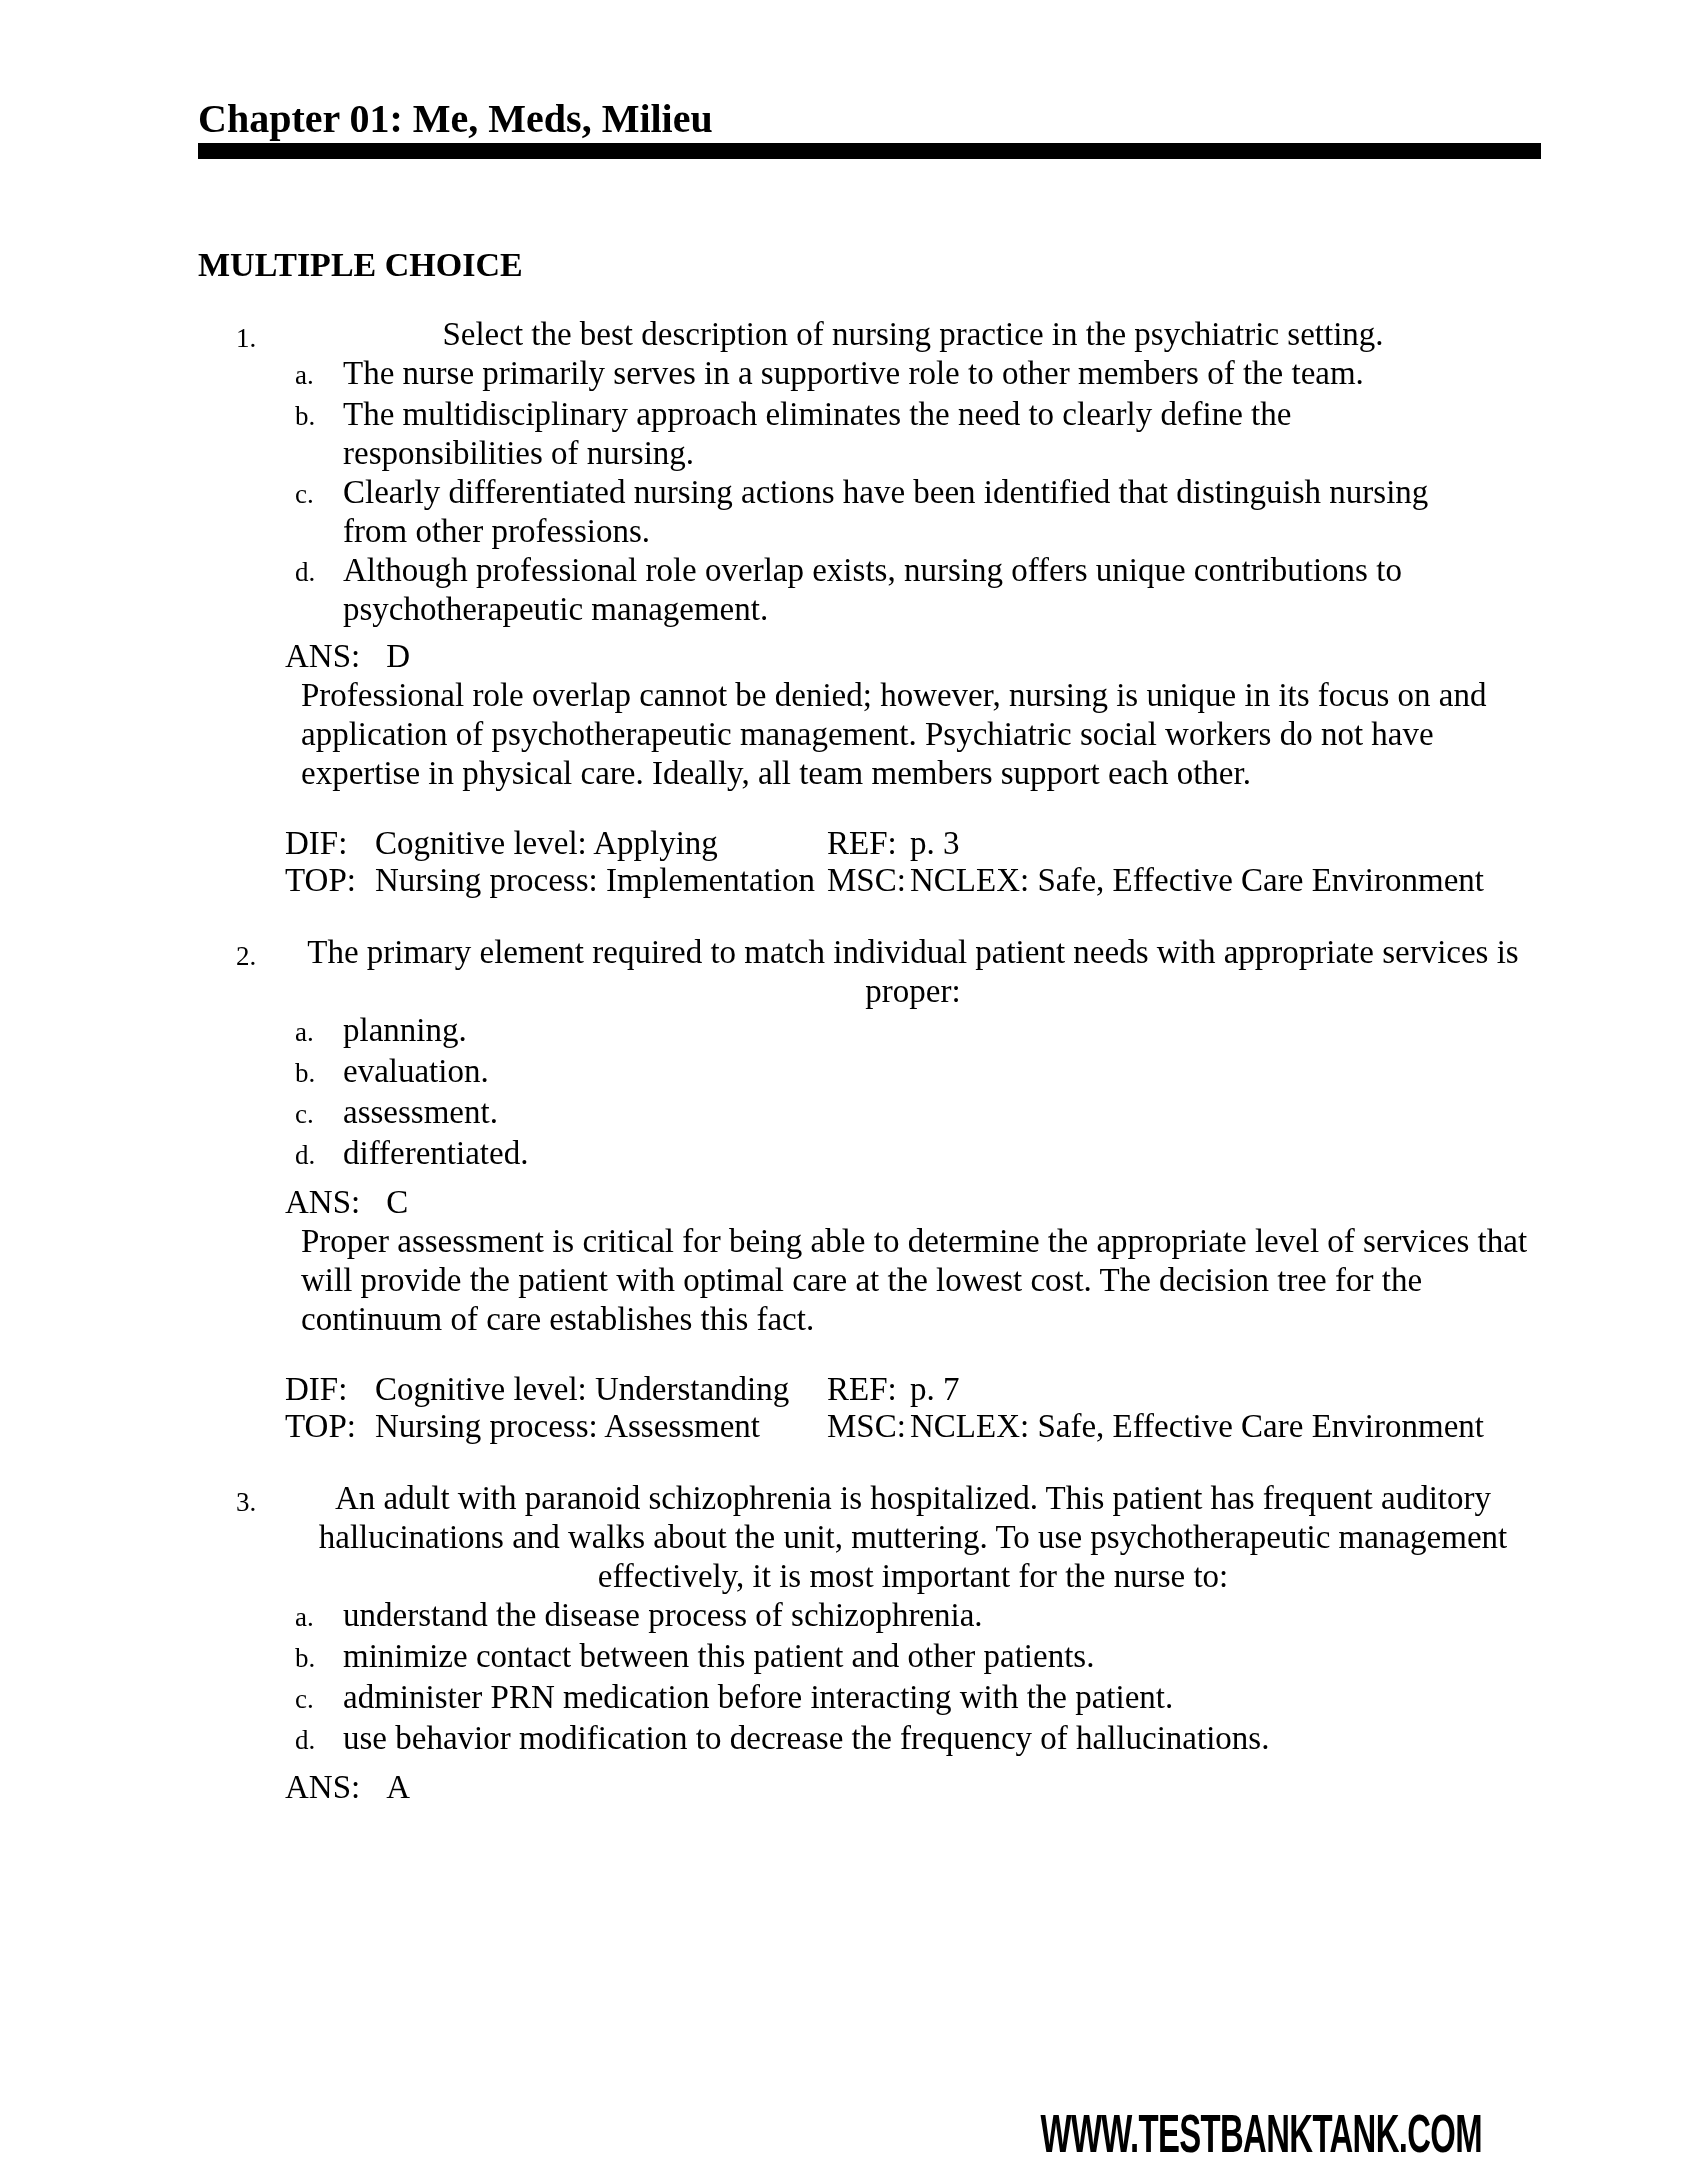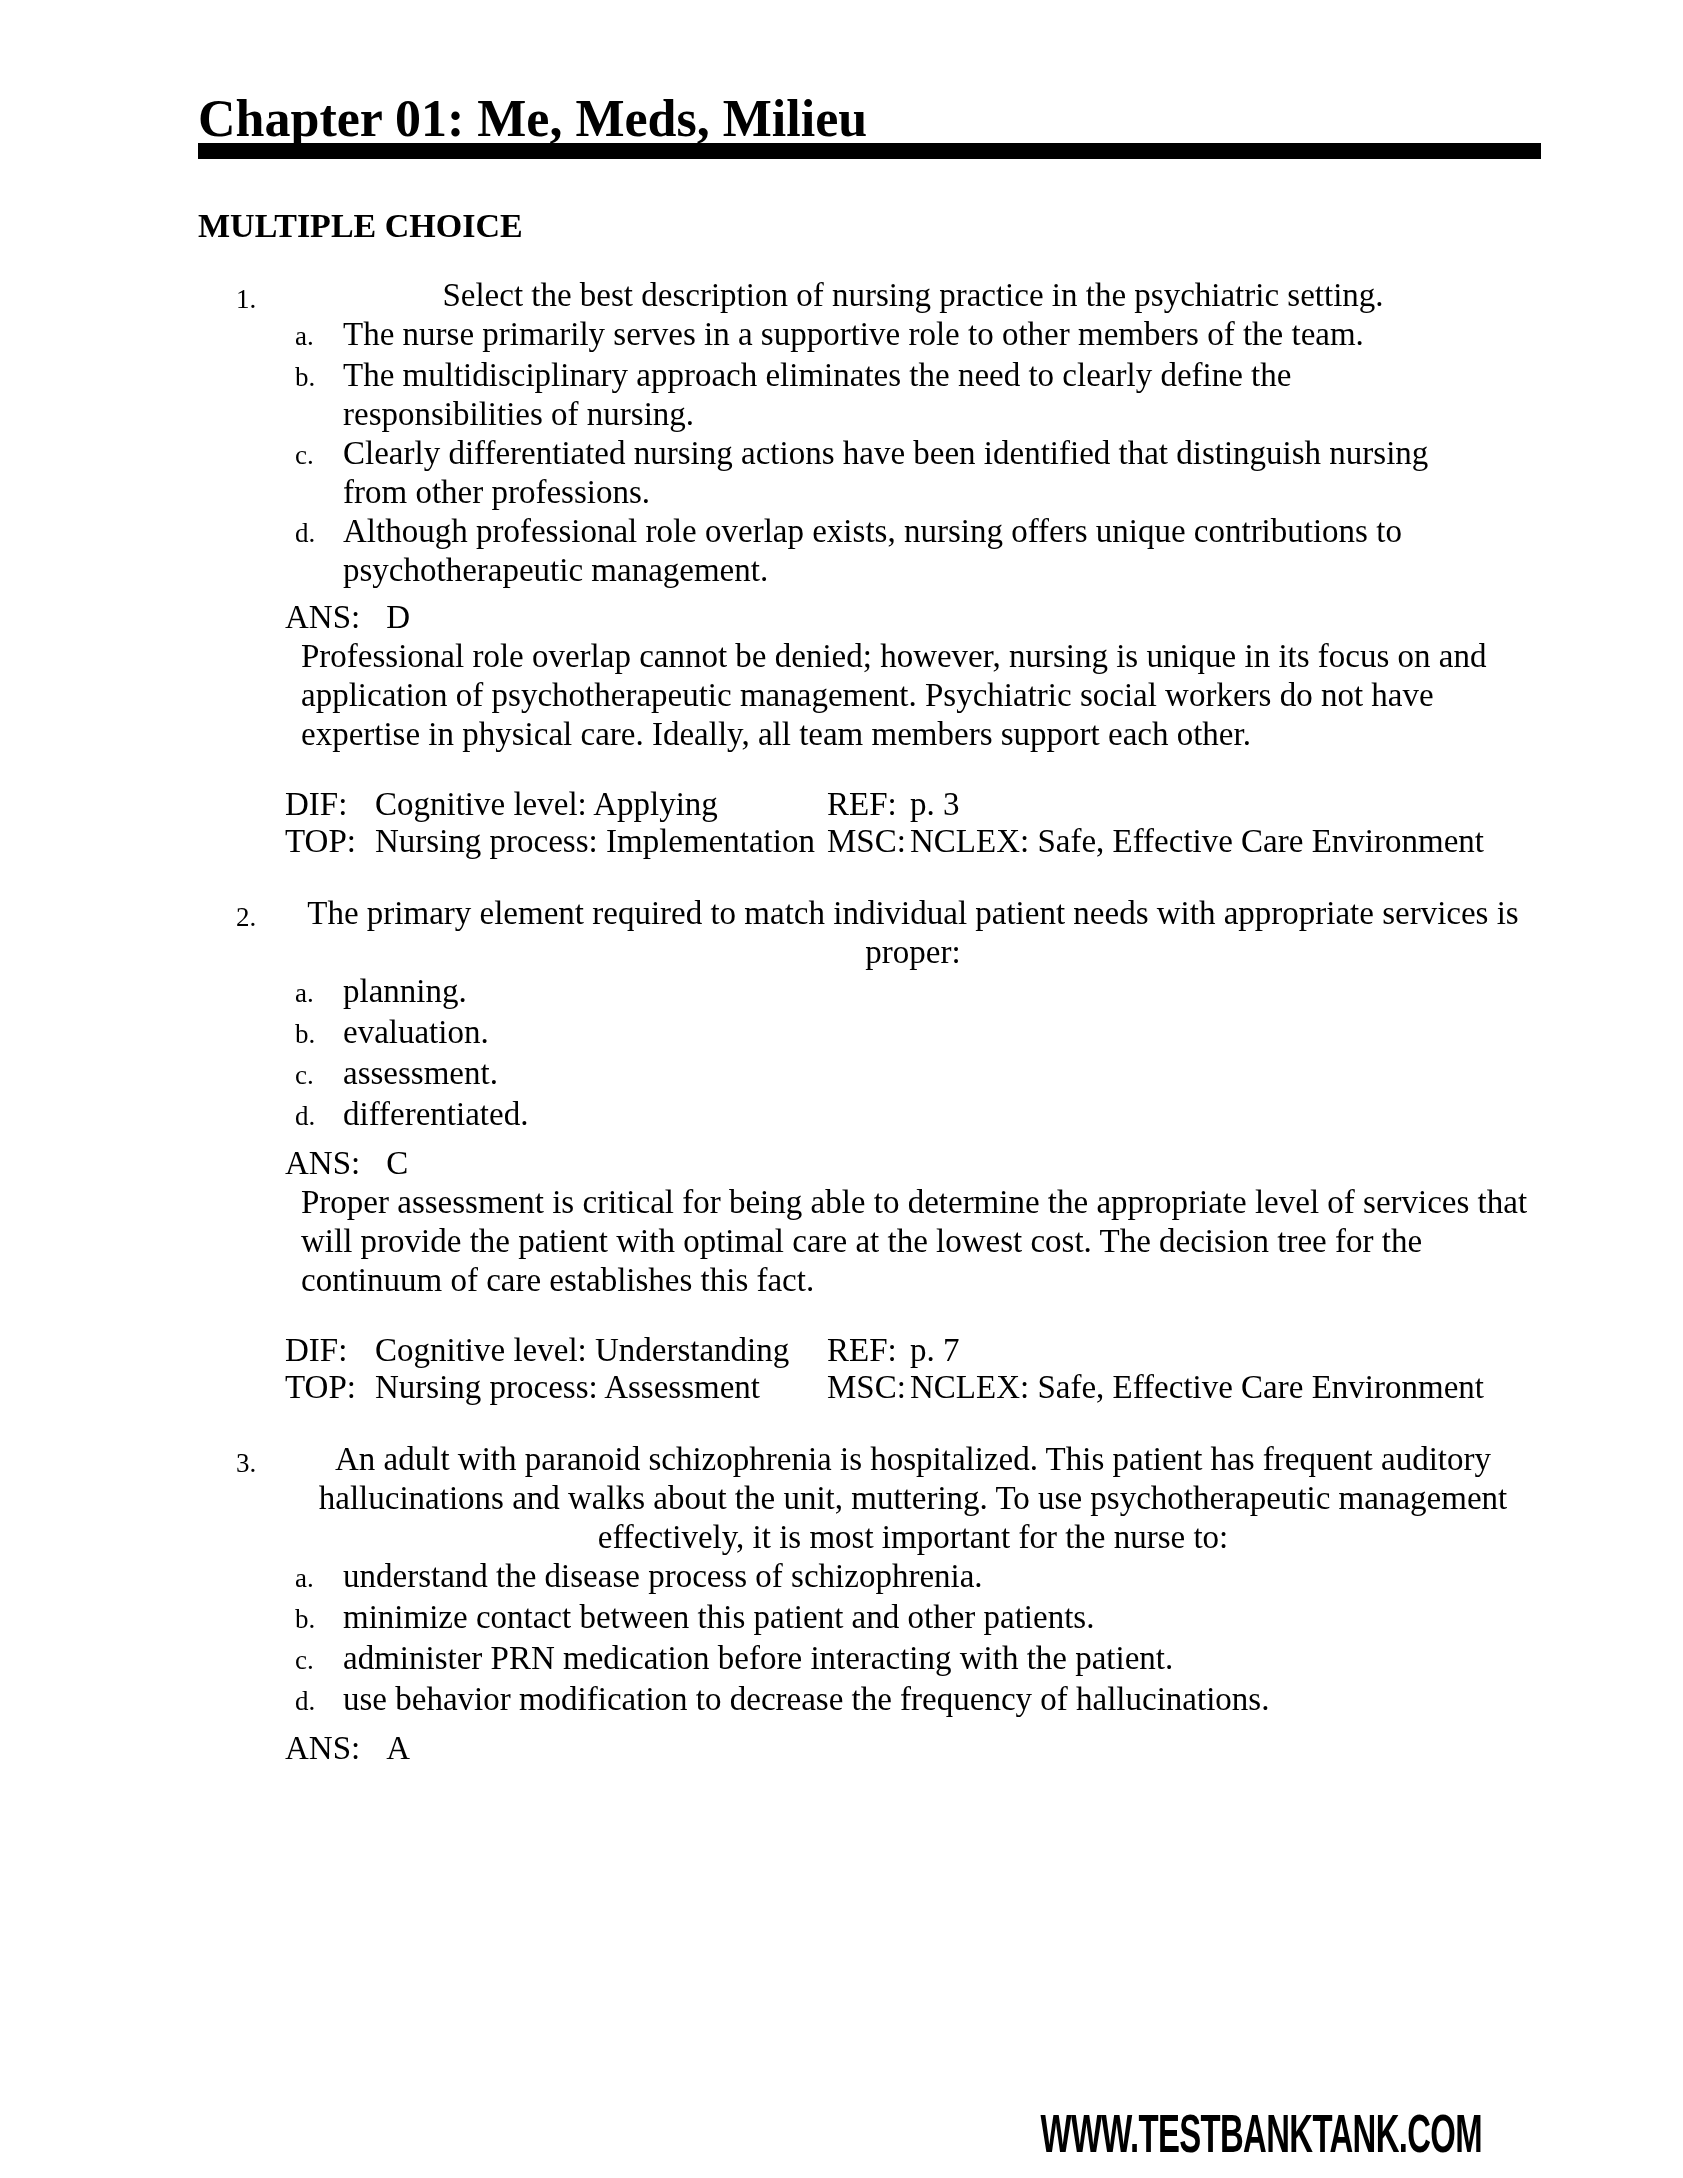--- a/index.html
+++ b/index.html
@@ -14,31 +14,31 @@
     color: #000000;
     overflow: hidden;
   }
   .content {
     position: absolute;
     left: 198px;
     top: 97px;
     width: 1343px;
   }
   .doc-title {
-    font-size: 52px;
+    font-size: 40px;
     line-height: 44px;
     font-weight: bold;
   }
   .title-bar {
     height: 16px;
     background: #000000;
     margin-top: 2px;
   }
   .section-heading {
-    margin-top: 47px;
+    margin-top: 86px;
     font-weight: bold;
     font-size: 34px;
     line-height: 40px;
   }
   .questions { margin-top: 30px; }
   .question { position: relative; padding-left: 87px; }
   .question + .question { margin-top: 34px; }
   .qnum {
     position: absolute;
     left: 38px;

